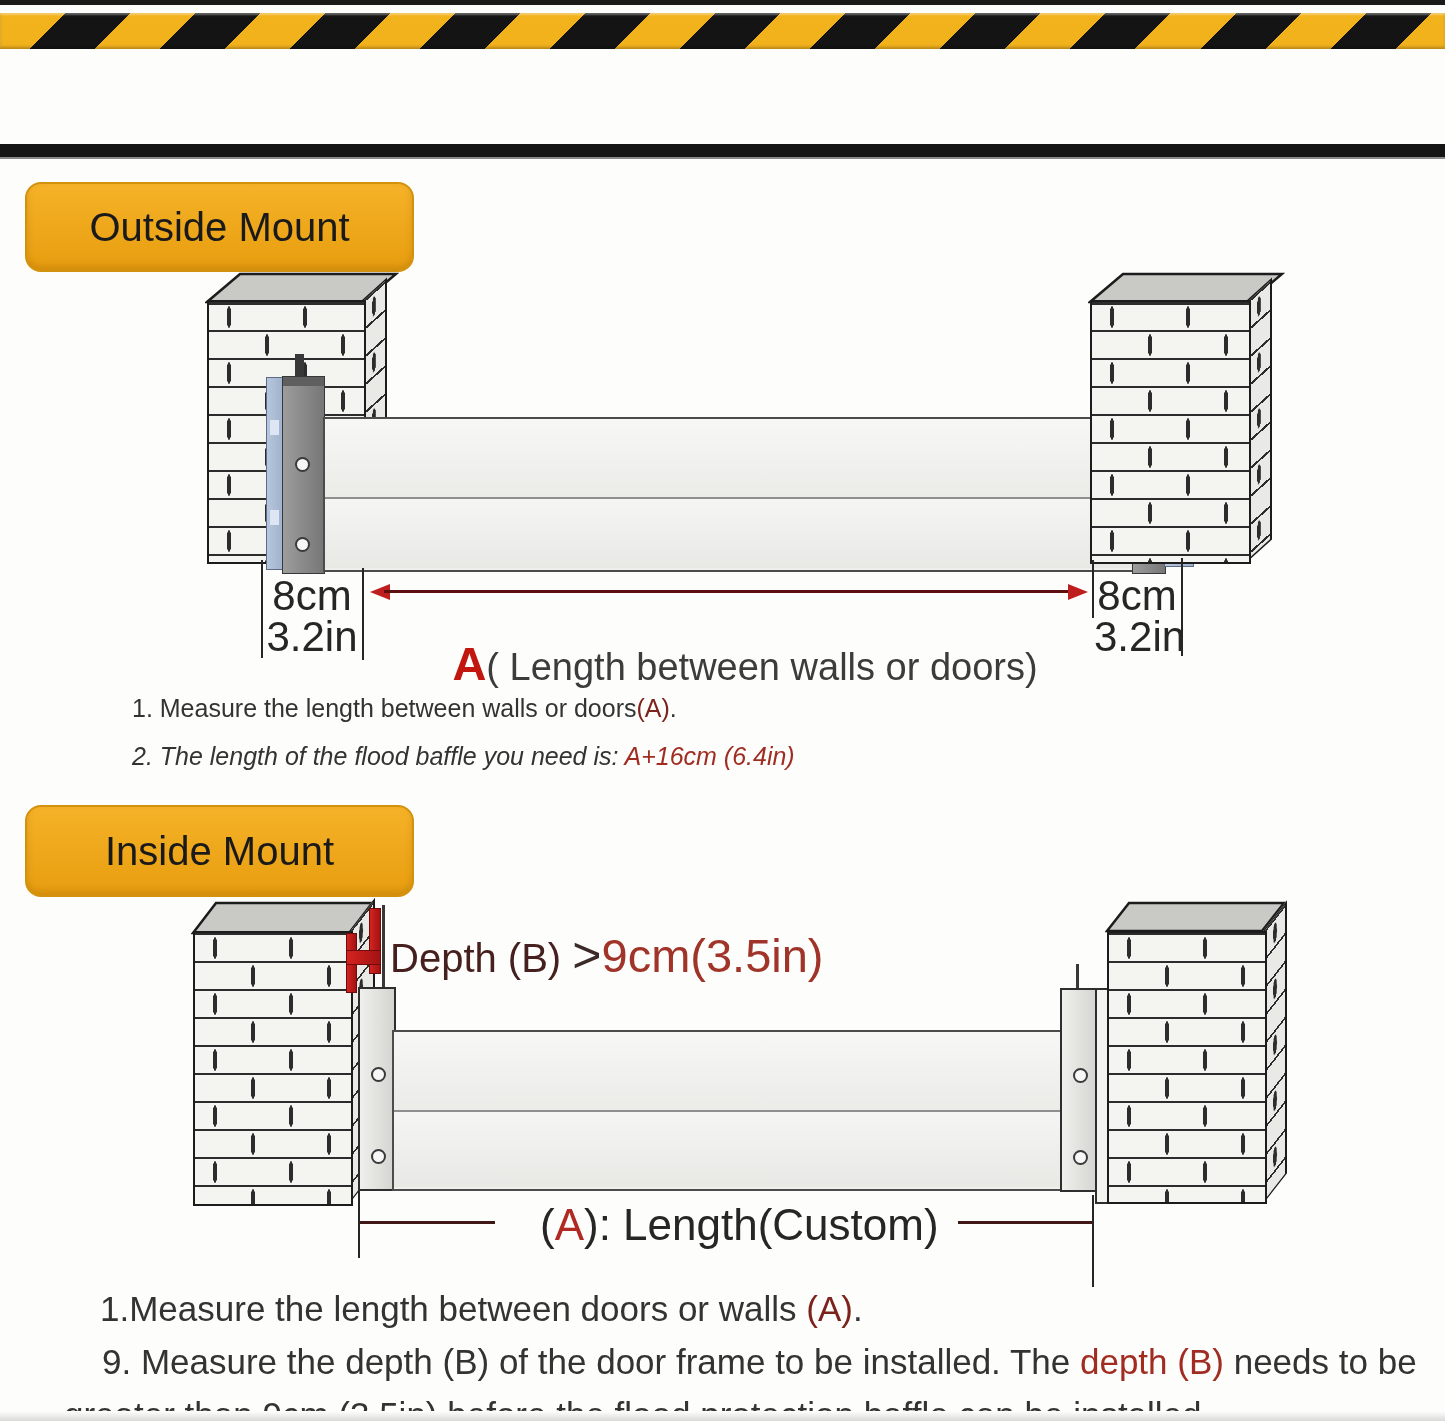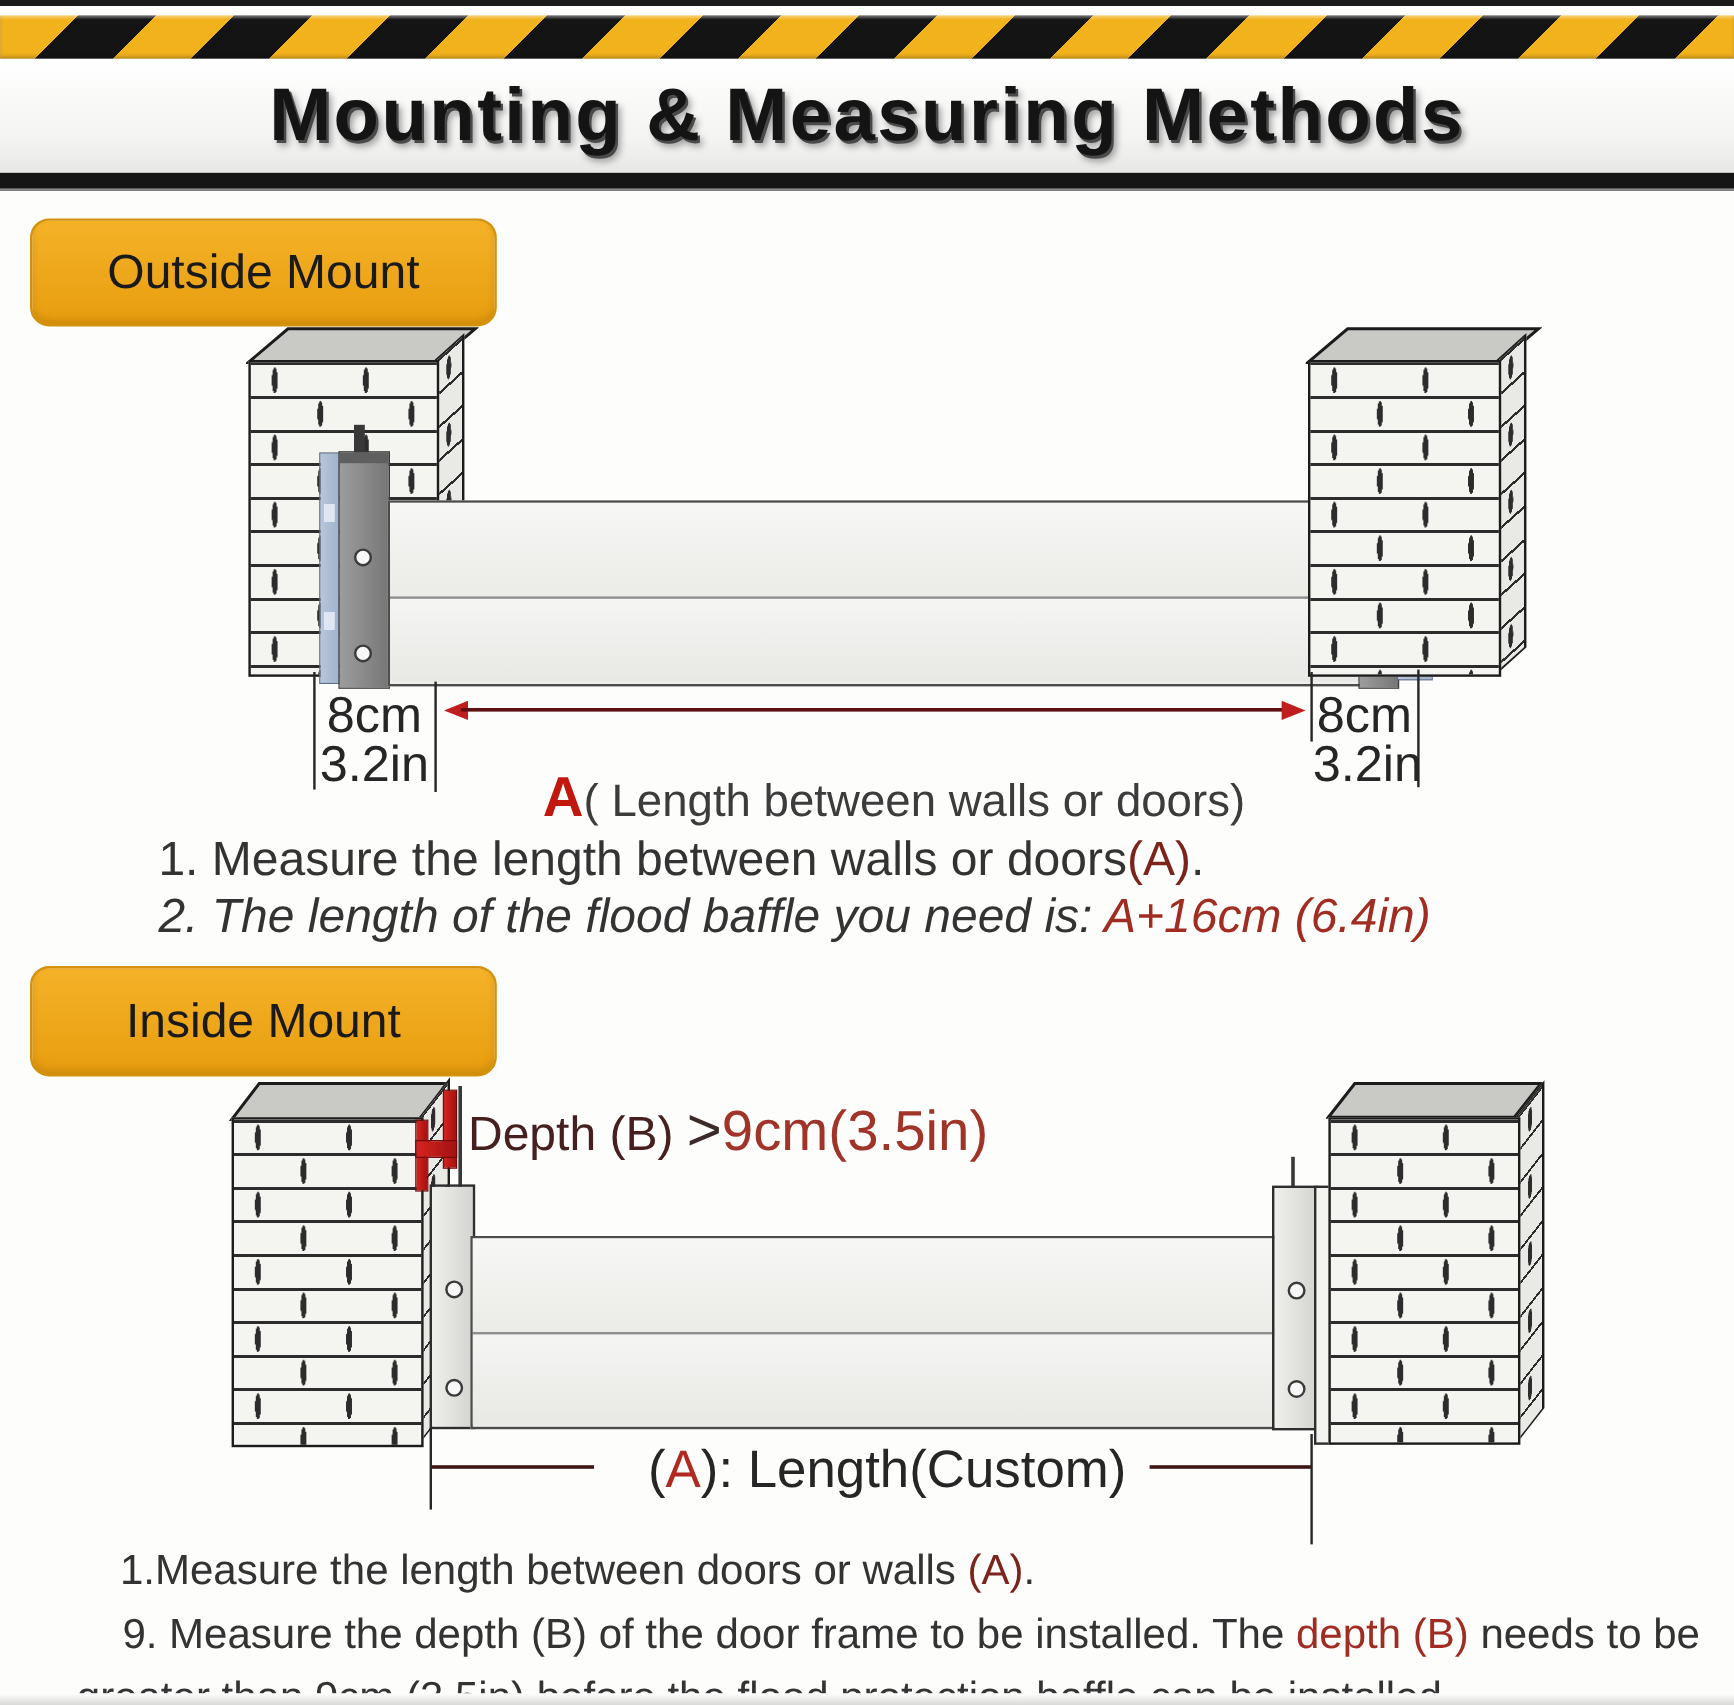--- a/index.html
+++ b/index.html
@@ -59,42 +59,39 @@
   .dimtext{font-size:42px;line-height:1.0;color:#262626;text-align:center;}
   .arrowwrap{height:16px;}
   .arrowline{position:absolute;left:14px;right:14px;top:6px;height:3px;background:#5e1010;}
   .ah{position:absolute;width:0;height:0;top:0;}
   .ah-l{left:0;border-top:8px solid transparent;border-bottom:8px solid transparent;border-right:20px solid #bf1e1e;}
   .ah-r{right:0;border-top:8px solid transparent;border-bottom:8px solid transparent;border-left:20px solid #bf1e1e;}
   .spanlabel{font-size:38px;color:#3c3c3c;text-align:center;white-space:nowrap;}
   .spanlabel .bigA{font-size:47px;font-weight:bold;color:#c1170f;}
   .redsoft{color:#7c241c;}
   .redstrong{color:#a12d22;}
-  .steps{font-size:40px;color:#333333;line-height:1.0;white-space:nowrap;}
+  .steps{font-size:25px;color:#333333;line-height:1.0;white-space:nowrap;}
   .steps2{font-size:35px;color:#333333;line-height:1.5;}
-  .depthline{white-space:nowrap;}
+  .depthline{white-space:nowrap;margin-top:14px;}
   .depthname{font-size:40px;color:#46201e;}
   .depthgt{font-size:50px;color:#3a2a28;}
   .depthval{font-size:47px;color:#a03428;}
   .lenlabel{font-size:44px;color:#262626;white-space:nowrap;}
   .lenlabel .a{color:#b02a22;}
   .maroonline{height:3px;background:#3f1714;}
   .redbar{background:linear-gradient(90deg,#d42420,#a31212);border:1px solid #6e0c0c;}
   .bottom-fade{left:0;top:1411px;width:1445px;height:10px;background:linear-gradient(#ffffff,#d9d9d7);}
 </style>
 </head>
 <body>
 
 <div class="page">
 
   <div class="abs top-rule"></div>
   <div class="abs stripe-band"></div>
-  <div class="abs title-band">
-    <h1>Mounting &amp; Measuring Methods</h1>
-  </div>
   <div class="abs black-bar"></div>
 
   <div class="abs pill" style="left:25px;top:182px;">
     <span>Outside Mount</span>
   </div>
 
   <svg class="abs" style="left:205px;top:272px;" width="194" height="32">
     <polygon points="2,30 35,2 191,2 158,30" fill="#c9c9c6" stroke="#1c1c1c" stroke-width="2.5"></polygon>
   </svg>
   <div class="abs brick-side skew42" style="left:362px;top:300px;width:21px;height:258px;"></div>

